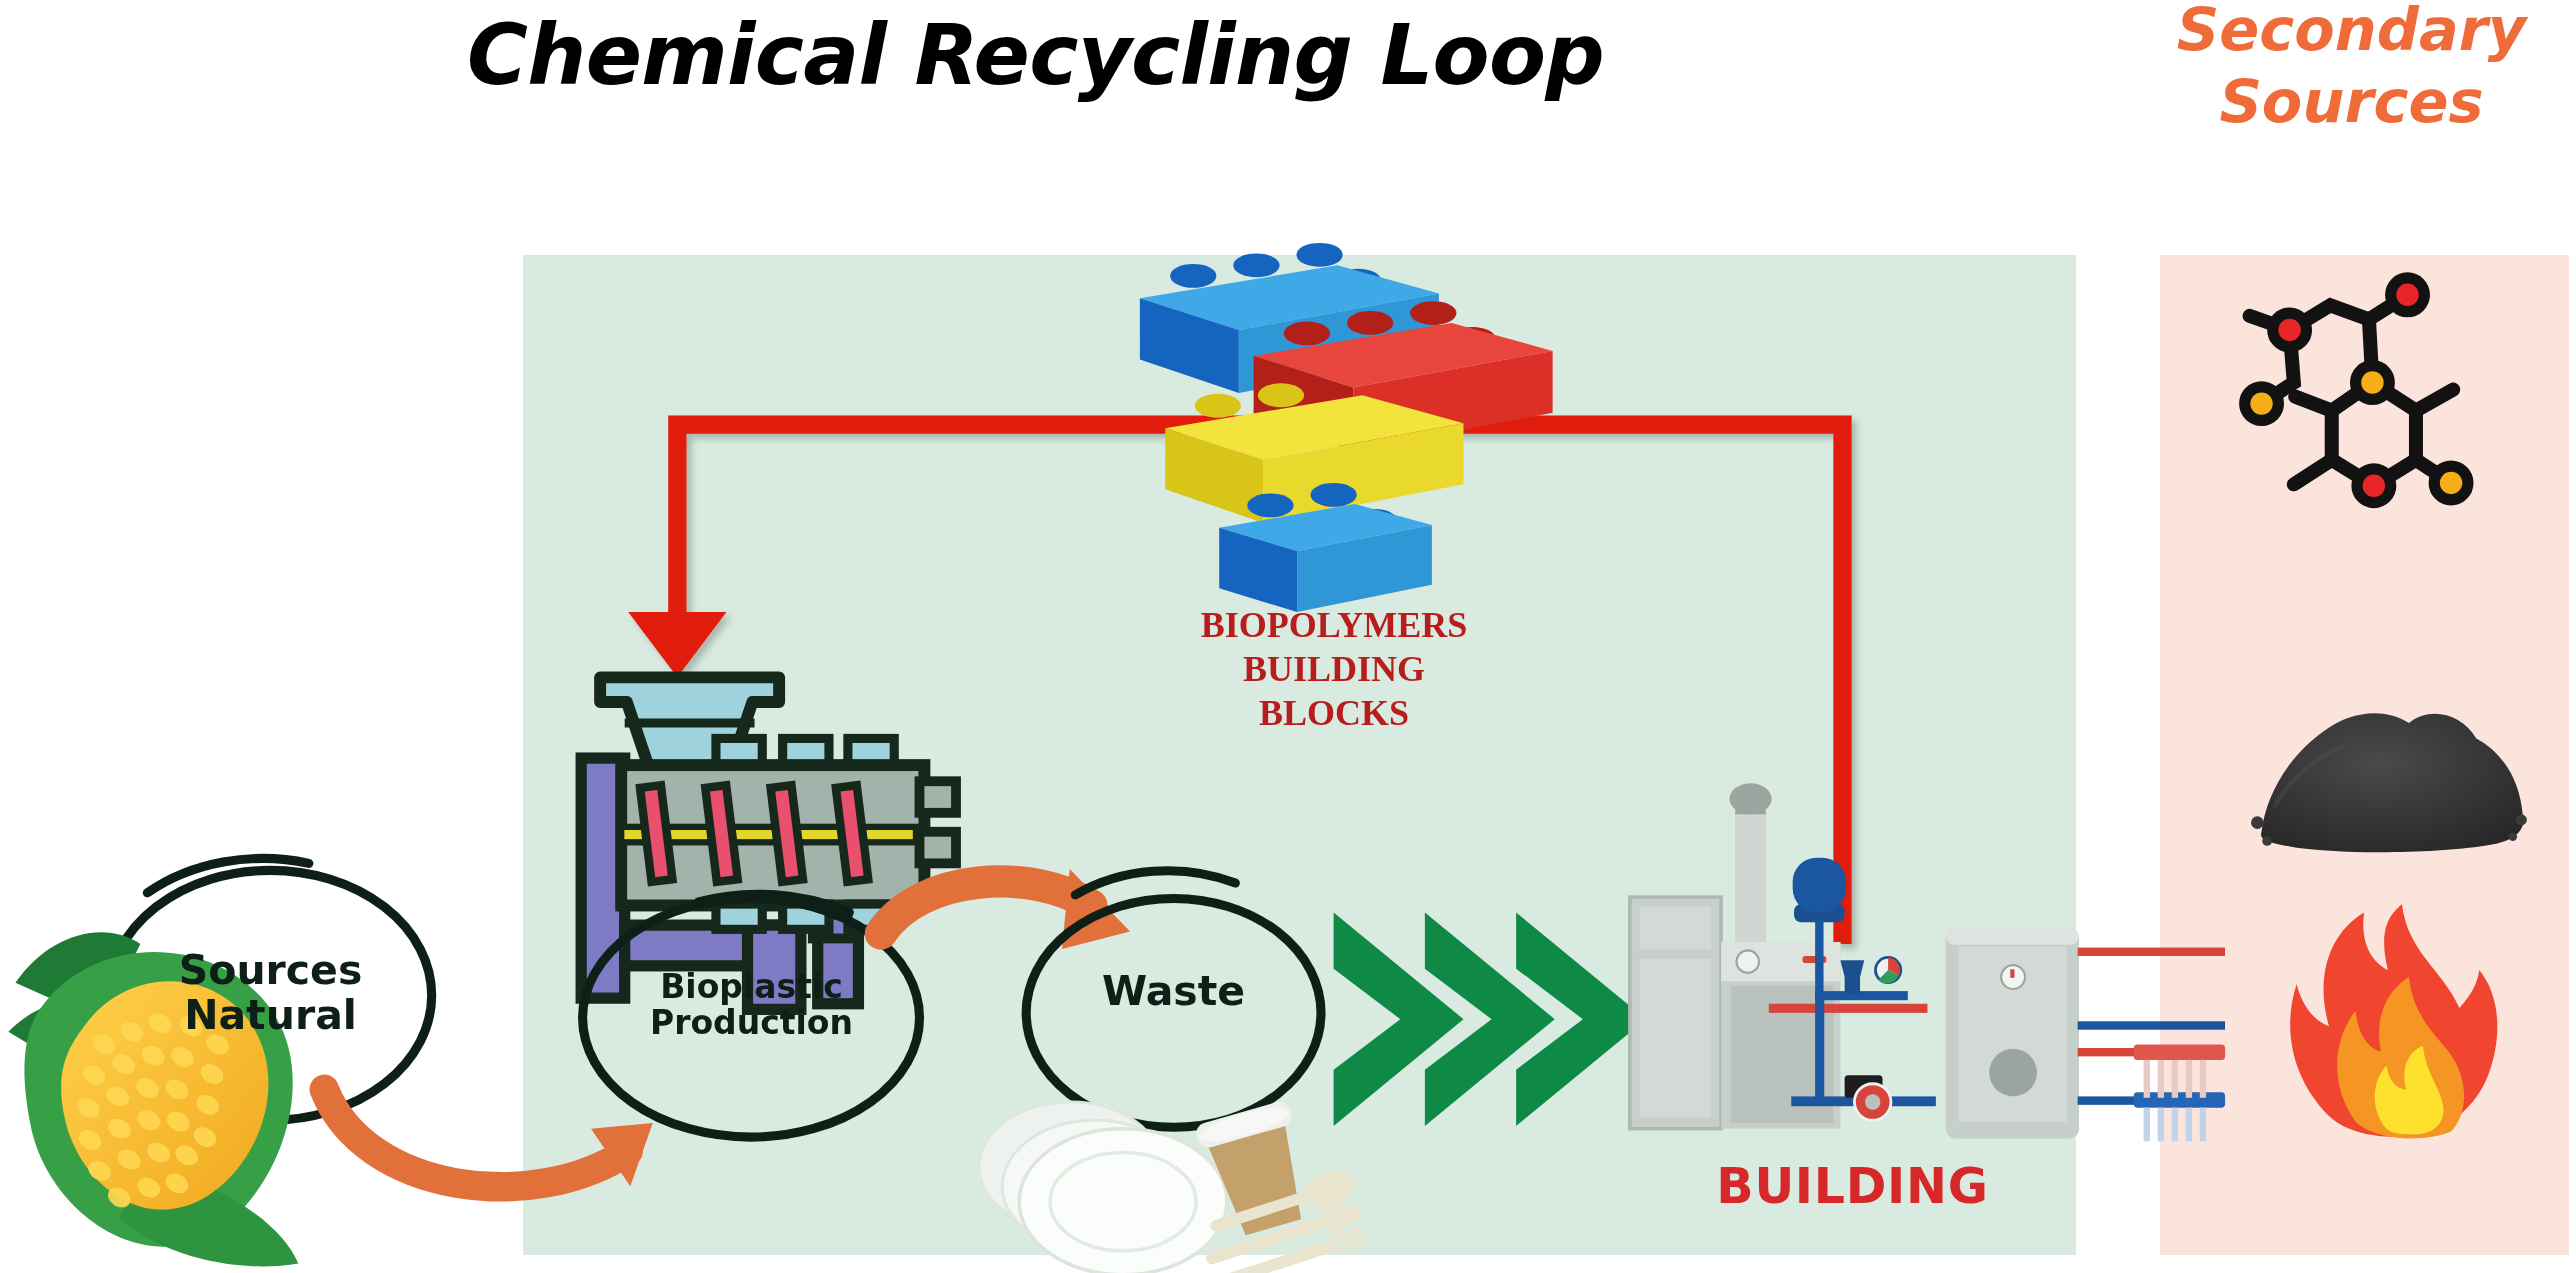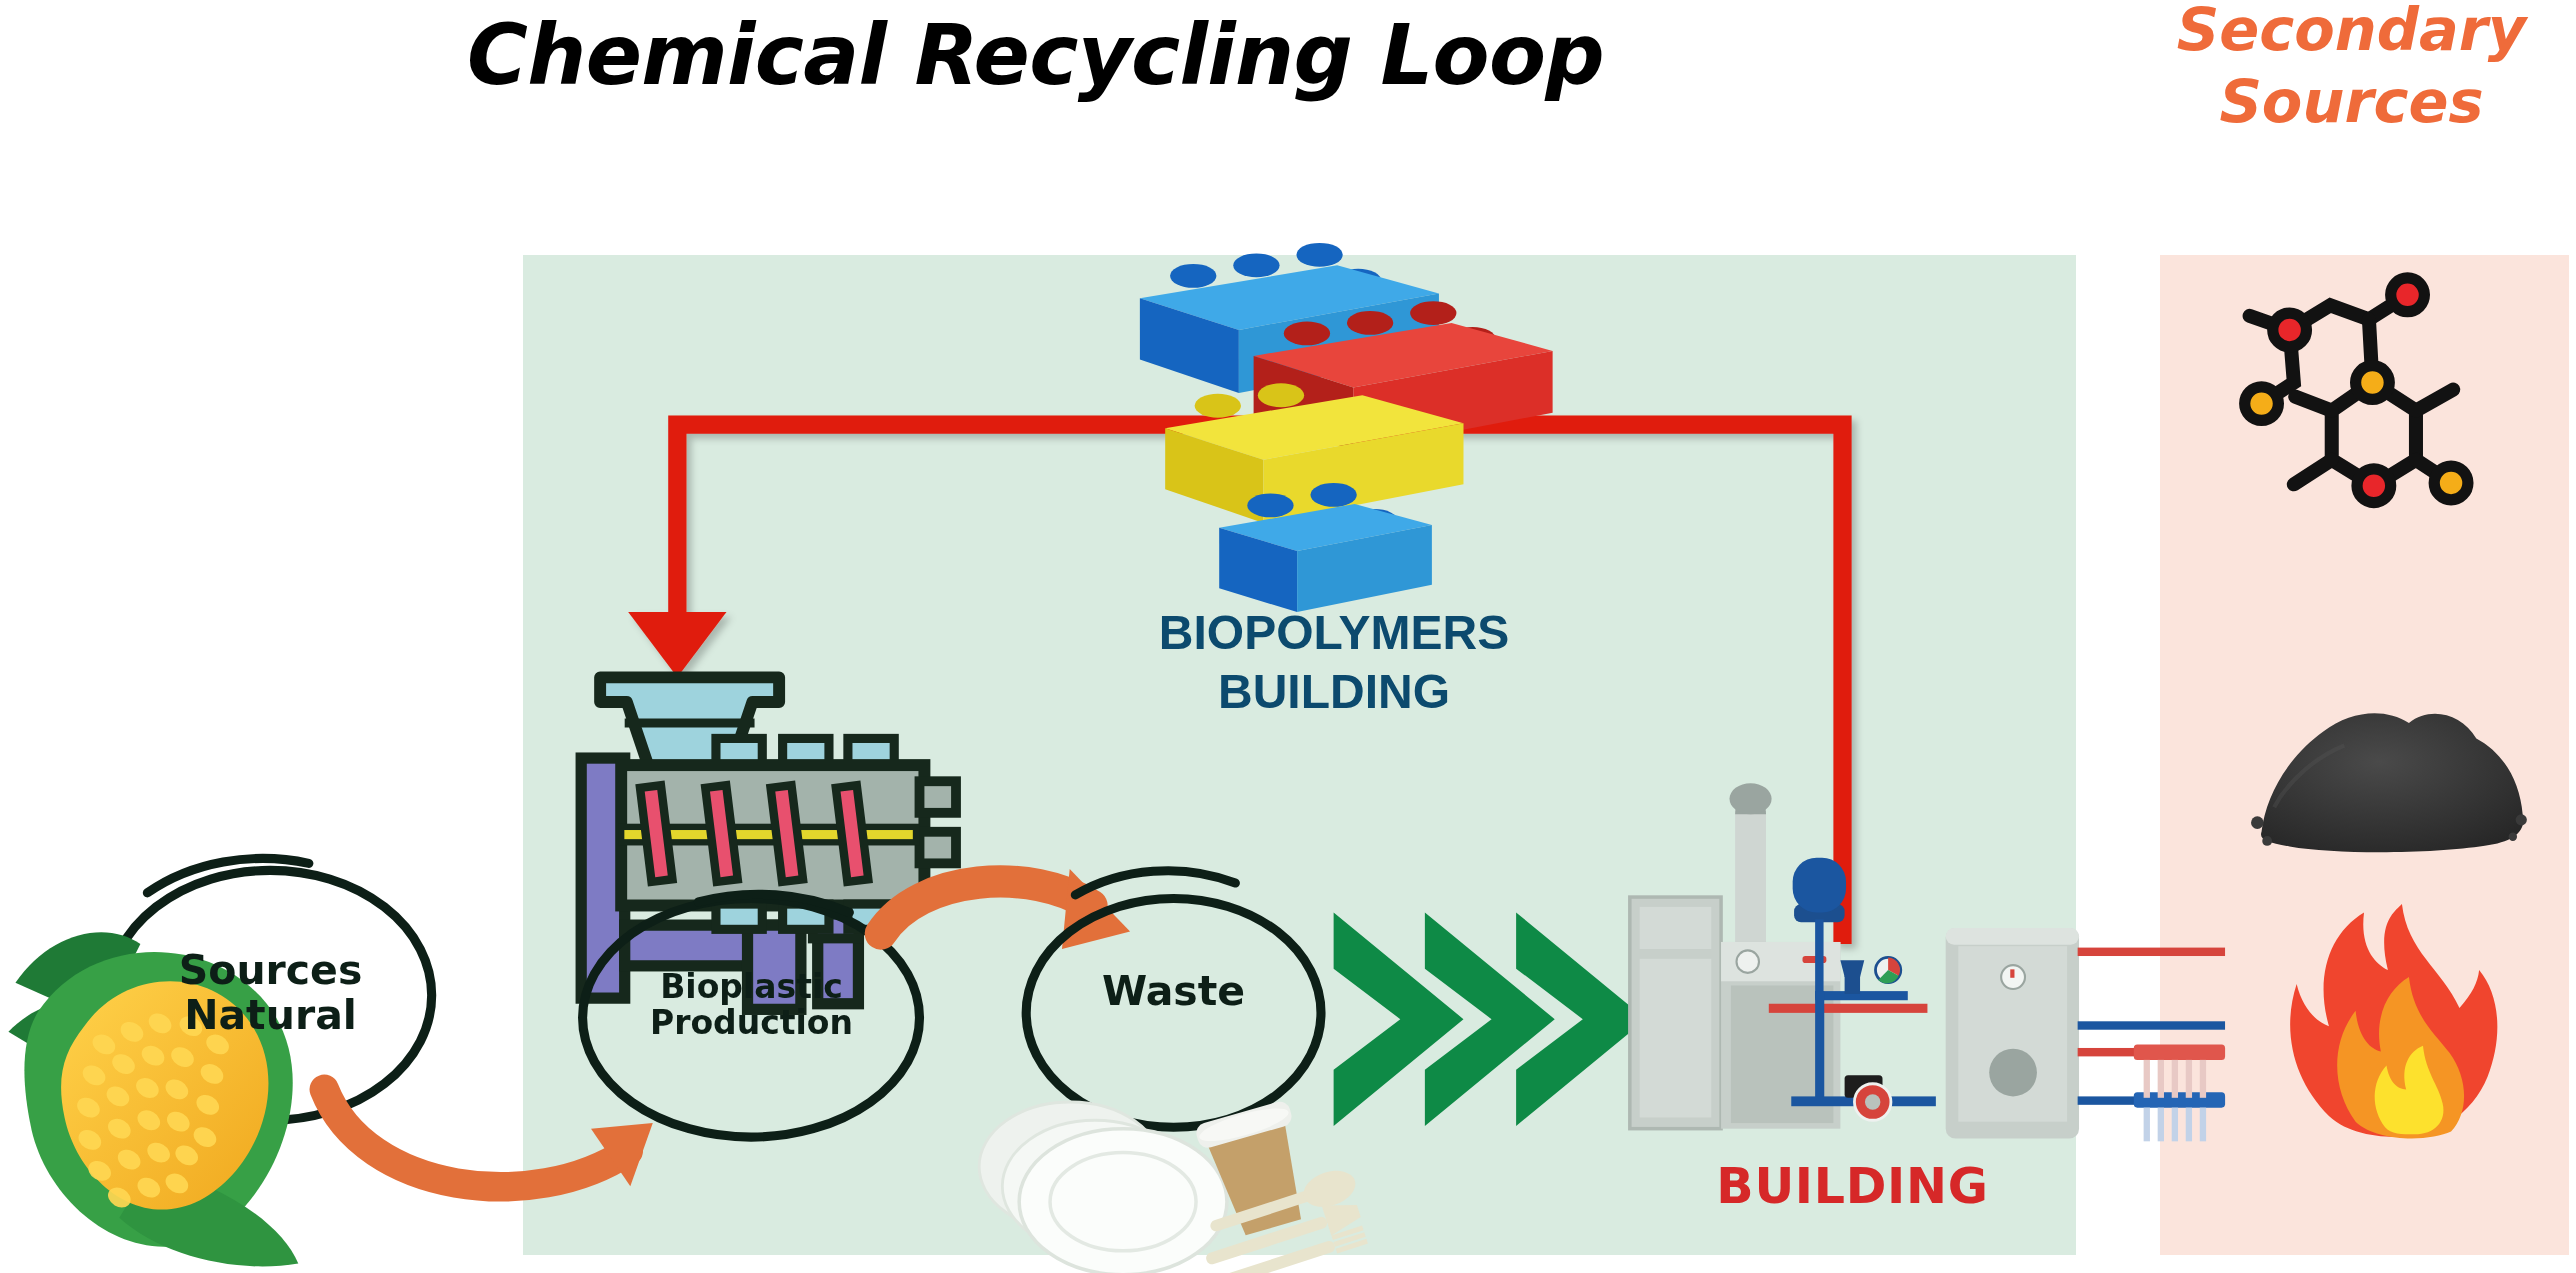--- a/index.html
+++ b/index.html
@@ -11,23 +11,23 @@
          font-family:"DejaVu Sans",sans-serif;}
   #sec-head{left:2134px;top:-5.6px;width:435px;text-align:center;color:#ef6b3a;
             font-size:59px;font-style:italic;font-weight:600;line-height:1.22;
             font-family:"DejaVu Sans",sans-serif;}
   #green-panel{left:523px;top:255px;width:1553px;height:1000px;background:#d9ebe0;}
   #pink-panel{left:2160px;top:255px;width:409px;height:1000px;background:#fbe4dc;}
   .pk-label{position:absolute;width:100%;text-align:center;color:#111;
             font-weight:bold;line-height:1.1;font-family:"DejaVu Sans",sans-serif;}
   .ellipse-label{position:absolute;width:100%;text-align:center;color:#0d1f17;
                  font-weight:bold;line-height:1.1;font-family:"DejaVu Sans",sans-serif;}
-  #lego-label{left:1032px;top:604px;width:604px;text-align:center;color:#0c4a6e;
-              font-size:48px;font-weight:bold;line-height:1.22;
-              font-family:Liberation Sans, sans-serif;}
+  #lego-label{left:1032px;top:604px;width:604px;text-align:center;color:#b91c1c;
+              font-size:36px;font-weight:bold;line-height:1.22;
+              font-family:Liberation Serif, serif;}
   #pyro-label{left:1607px;top:1158px;width:491px;text-align:center;color:#d62828;
               font-size:49px;font-weight:bold;letter-spacing:0.7px;
               font-family:"DejaVu Sans",sans-serif;}
 </style>
 </head>
 <body>
 
 <div class="abs" id="title">Chemical Recycling Loop</div>
 
 <div class="abs" id="sec-head">
@@ -364,20 +364,21 @@
 <div class="abs ellipse-label" style="left:590px;top:969px;width:323px;font-size:33px;">
   <div>Bioplastic</div>
   <div>Production</div>
 </div>
 
 <div class="abs ellipse-label" style="left:1012px;top:969px;width:323px;font-size:41px;">Waste</div>
 
 <div class="abs" id="lego-label">
   <div>BIOPOLYMERS</div>
   <div>BUILDING</div>
+  <div>BLOCKS</div>
 </div>
 
 <div class="abs" id="pyro-label">BUILDING</div>
 
 <div class="abs pk-label" style="left:2160px;top:490px;font-size:32px;">
   <div>VALUABLE</div>
   <div>CHEMICALS FOR</div>
   <div>THE INDUSTRY</div>
 </div>
 

